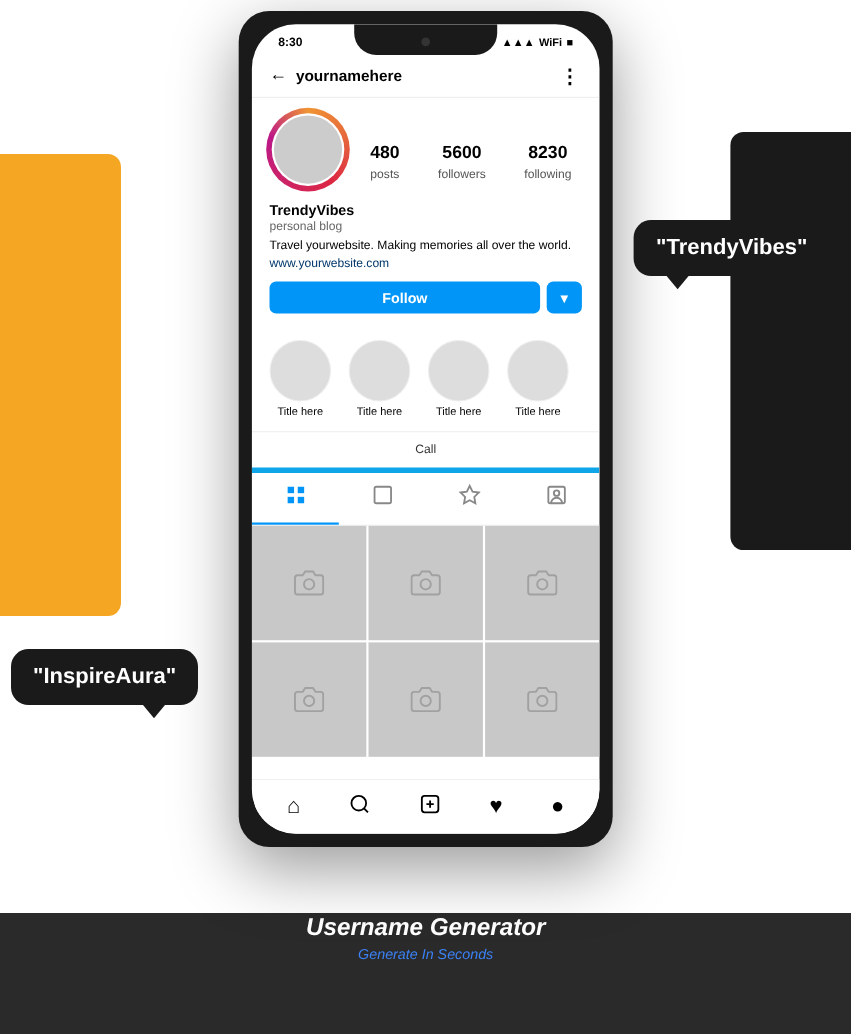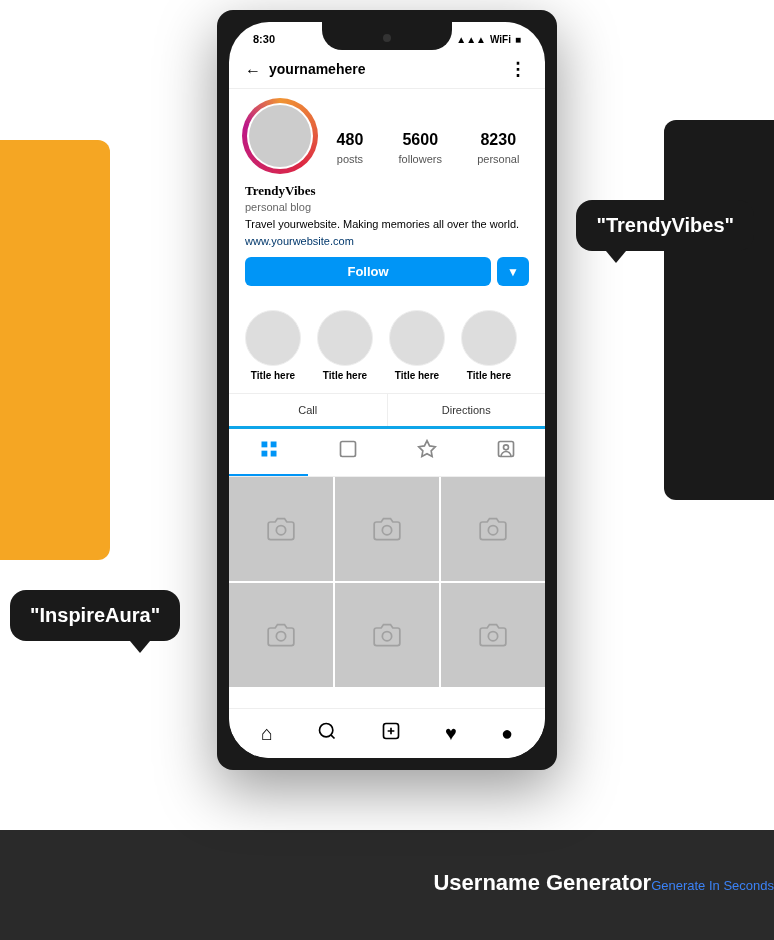--- a/index.html
+++ b/index.html
@@ -39,21 +39,21 @@
       position: absolute;
       left: 50%;
       top: 10px;
       transform: translateX(-50%);
       z-index: 10;
     }
     .phone {
       width: 340px;
       height: 760px;
       background: #1a1a1a;
-      border-radius: 16px;
+      border-radius: 28px;
       padding: 12px;
       box-shadow: 0 20px 60px rgba(0,0,0,0.4);
       position: relative;
     }
     .phone-screen {
       width: 100%;
       height: 100%;
       background: #fff;
       border-radius: 40px;
       overflow: hidden;
@@ -187,21 +187,20 @@
     .stat-label {
       font-size: 11px;
       color: #555;
     }
 
     .profile-name {
       font-size: 13px;
       font-weight: 700;
       color: #000;
       margin-bottom: 2px;
-      font-family: Liberation Serif, serif;
     }
     .profile-category {
       font-size: 11px;
       color: #666;
       margin-bottom: 4px;
     }
     .profile-bio {
       font-size: 11px;
       color: #000;
       margin-bottom: 3px;
@@ -238,21 +237,20 @@
       font-size: 12px;
       cursor: pointer;
     }
 
     
     .highlights-row {
       display: flex;
       gap: 16px;
       padding: 4px 16px 12px;
       overflow-x: auto;
-      font-weight: bold;
     }
     .highlight-item {
       display: flex;
       flex-direction: column;
       align-items: center;
       gap: 4px;
     }
     .highlight-circle {
       width: 56px;
       height: 56px;
@@ -263,21 +261,21 @@
     .highlight-label {
       font-size: 10px;
       color: #000;
       text-align: center;
     }
 
     
     .action-row {
       display: flex;
       border-top: 1px solid #eee;
-      border-bottom: 3px solid #0ea5e9;
+      border-bottom: 5px solid #0ea5e9;
     }
     .action-btn {
       flex: 1;
       padding: 10px 4px;
       text-align: center;
       font-size: 11px;
       color: #333;
       border-right: 1px solid #eee;
       cursor: pointer;
     }
@@ -394,24 +392,25 @@
 
     
     .bottom-section {
       position: absolute;
       bottom: 0;
       left: 0;
       right: 0;
       height: 110px;
       background: #2a2a2a;
       display: flex;
-      flex-direction: row;
-      align-items: center;
-      justify-content: flex-end;
+      flex-direction: column;
+      align-items: center;
+      justify-content: flex-start;
       z-index: 5;
+      font-style: italic;
     }
     .bottom-title {
       color: #fff;
       font-size: 22px;
       font-weight: 700;
       margin-bottom: 4px;
     }
     .bottom-subtitle {
       color: #3b82f6;
       font-size: 13px;
@@ -481,21 +480,21 @@
               <div class="stat-item">
                 <span class="stat-number">480</span>
                 <span class="stat-label">posts</span>
               </div>
               <div class="stat-item">
                 <span class="stat-number">5600</span>
                 <span class="stat-label">followers</span>
               </div>
               <div class="stat-item">
                 <span class="stat-number">8230</span>
-                <span class="stat-label">personal</span>
+                <span class="stat-label">following</span>
               </div>
             </div>
           </div>
 
           <div class="profile-name">TrendyVibes</div>
           <div class="profile-category">personal blog</div>
           <div class="profile-bio">Travel yourwebsite. Making memories all over the world.</div>
           <div class="profile-link">www.yourwebsite.com</div>
 
           <div class="follow-row">
@@ -518,21 +517,20 @@
             <span class="highlight-label">Title here</span>
           </div>
           <div class="highlight-item">
             <div class="highlight-circle"></div>
             <span class="highlight-label">Title here</span>
           </div>
         </div>
 
         <div class="action-row">
           <div class="action-btn">Call</div>
-          <div class="action-btn">Directions</div>
         </div>
 
         <div class="tab-bar">
           <div class="tab-item active">
             <span class="tab-icon">
               <svg width="20" height="20" viewBox="0 0 24 24" fill="#0095F6" xmlns="http://www.w3.org/2000/svg">
                 <rect x="3" y="3" width="7" height="7"></rect>
                 <rect x="14" y="3" width="7" height="7"></rect>
                 <rect x="3" y="14" width="7" height="7"></rect>
                 <rect x="14" y="14" width="7" height="7"></rect>

